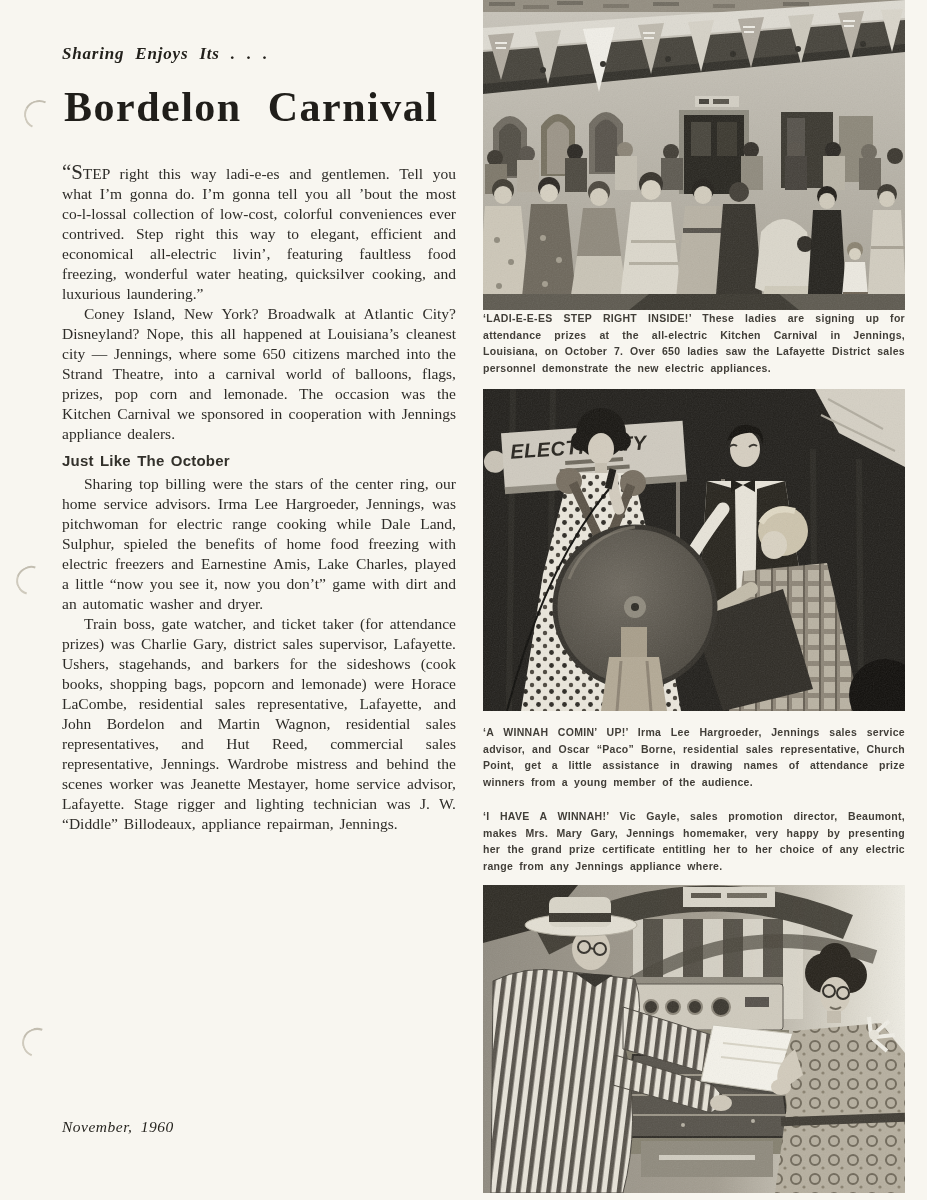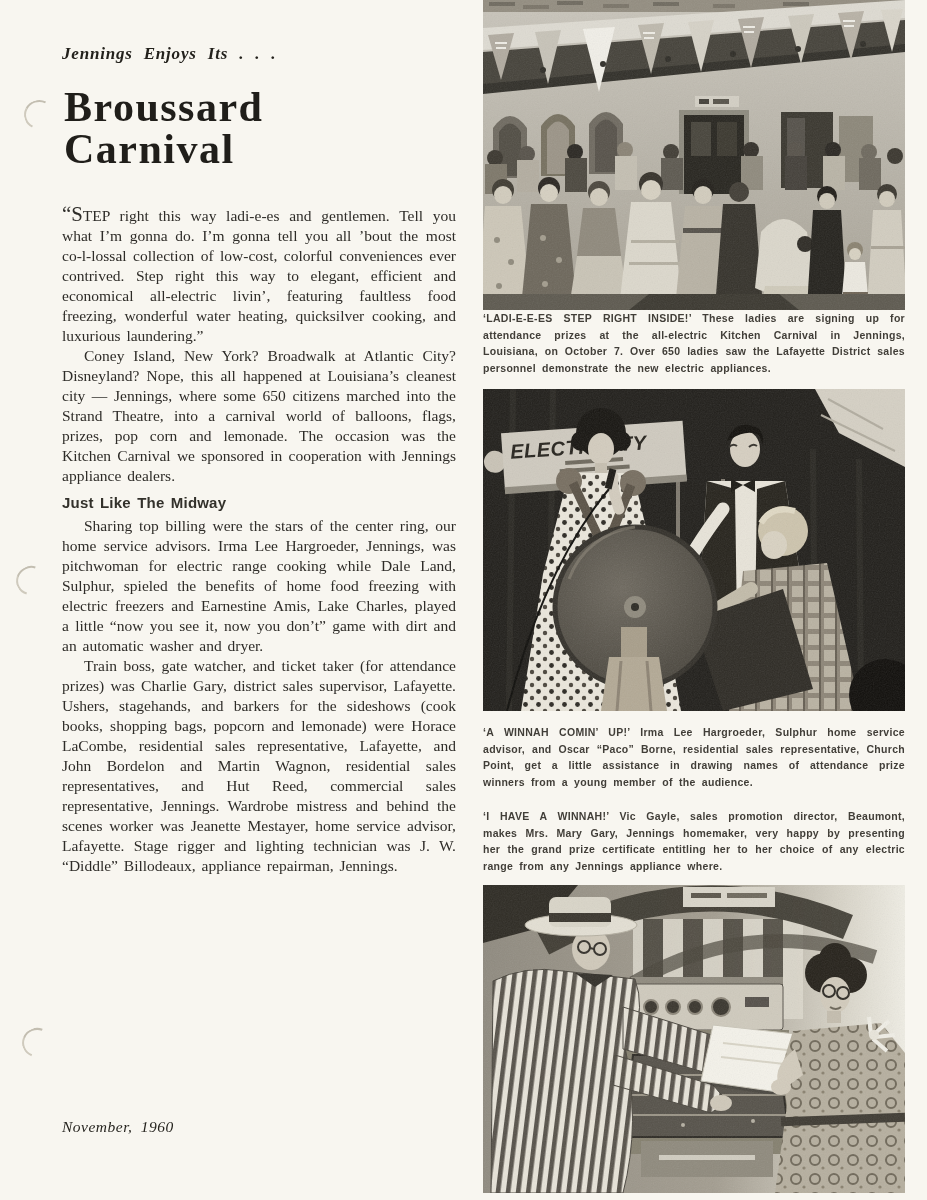--- a/index.html
+++ b/index.html
@@ -62,26 +62,26 @@
 </head>
 <body>
 
 <div class="page">
 
   <div class="punch punch-1"></div>
   <div class="punch punch-2"></div>
   <div class="punch punch-3"></div>
 
   <div class="left-col">
-    <div class="kicker">Jennings Enjoys Its . . .</div>
-    <h1 class="title">Broussard Carnival</h1>
+    <div class="kicker">Sharing Enjoys Its . . .</div>
+    <h1 class="title">Bordelon Carnival</h1>
     <div class="body-text">
       <p class="lead">“STEP right this way ladi-e-es and gentlemen. Tell you what I’m gonna do. I’m gonna tell you all ’bout the most co-l-lossal collection of low-cost, colorful conveniences ever contrived. Step right this way to elegant, efficient and economical all-electric livin’, featuring faultless food freezing, wonderful water heating, quicksilver cooking, and luxurious laundering.”</p>
       <p class="indent">Coney Island, New York?  Broadwalk at Atlantic City?  Disneyland?  Nope, this all happened at Louisiana’s cleanest city — Jennings, where some 650 citizens marched into the Strand Theatre, into a carnival world of balloons, flags, prizes, pop corn and lemonade.  The occasion was the Kitchen Carnival we sponsored in cooperation with Jennings appliance dealers.</p>
-      <h2 class="subhead">Just Like The Midway</h2>
+      <h2 class="subhead">Just Like The October</h2>
       <p class="indent">Sharing top billing were the stars of the center ring, our home service advisors.  Irma Lee Hargroeder, Jennings, was pitchwoman for electric range cooking while Dale Land, Sulphur, spieled the benefits of home food freezing with electric freezers and Earnestine Amis, Lake Charles, played a little “now you see it, now you don’t” game with dirt and an automatic washer and dryer.</p>
       <p class="indent">Train boss, gate watcher, and ticket taker (for attendance prizes) was Charlie Gary, district sales supervisor, Lafayette.  Ushers, stagehands, and barkers for the sideshows (cook books, shopping bags, popcorn and lemonade) were Horace LaCombe, residential sales representative, Lafayette, and John Bordelon and Martin Wagnon, residential sales representatives, and Hut Reed, commercial sales representative, Jennings.  Wardrobe mistress and behind the scenes worker was Jeanette Mestayer, home service advisor, Lafayette.  Stage rigger and lighting technician was J. W. “Diddle” Billodeaux, appliance repairman, Jennings.</p>
     </div>
   </div>
 
   <div class="footer-date">November, 1960</div>
 
   <div class="right-col">
 
     <figure>
@@ -341,21 +341,21 @@
           <rect x="138" y="238" width="26" height="34" fill="#a89e8a"></rect>
           <polygon points="126,268 176,268 184,322 118,322" fill="#b3a995"></polygon>
           <line x1="138" y1="272" x2="134" y2="322" stroke="#8d8373" stroke-width="3"></line>
           <line x1="164" y1="272" x2="168" y2="322" stroke="#8d8373" stroke-width="3"></line>
         </g>
         <circle cx="402" cy="306" r="36" fill="#100e0b"></circle>
         <rect width="422" height="322" filter="url(#grain2)" opacity="0.13"></rect>
       </svg>
     </figure>
 
-    <figcaption class="caption cap2">‘A WINNAH COMIN’ UP!’  Irma Lee Hargroeder, Sulphur home service advisor, and Oscar “Paco” Borne, residential sales representative, Church Point, get a little assistance in drawing names of attendance prize winners from a young member of the audience.</figcaption>
+    <figcaption class="caption cap2">‘A WINNAH COMIN’ UP!’  Irma Lee Hargroeder, Jennings sales service advisor, and Oscar “Paco” Borne, residential sales representative, Church Point, get a little assistance in drawing names of attendance prize winners from a young member of the audience.</figcaption>
 
     <figcaption class="caption cap3">‘I HAVE A WINNAH!’  Vic Gayle, sales promotion director, Beaumont, makes Mrs. Mary Gary, Jennings homemaker, very happy by presenting her the grand prize certificate entitling her to her choice of any electric range from any Jennings appliance where.</figcaption>
 
     <figure class="ph3">
       <svg class="photo" width="422" height="308" viewBox="0 0 422 308">
         <defs>
           <linearGradient id="p3bg" x1="0" y1="0" x2="1" y2="0">
             <stop offset="0" stop-color="#8f8a7f"></stop>
               <stop offset="0.55" stop-color="#a39d90"></stop>
             <stop offset="0.85" stop-color="#d8d4c8"></stop>

